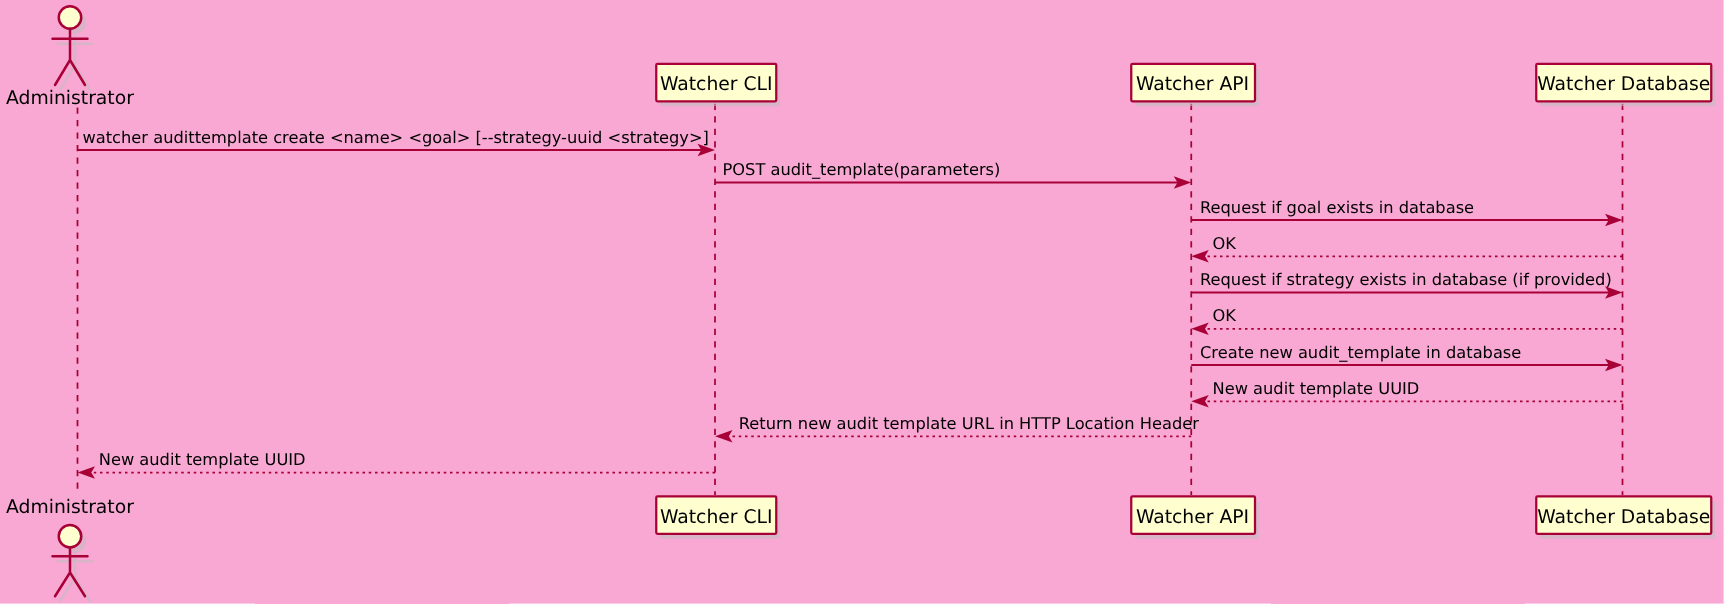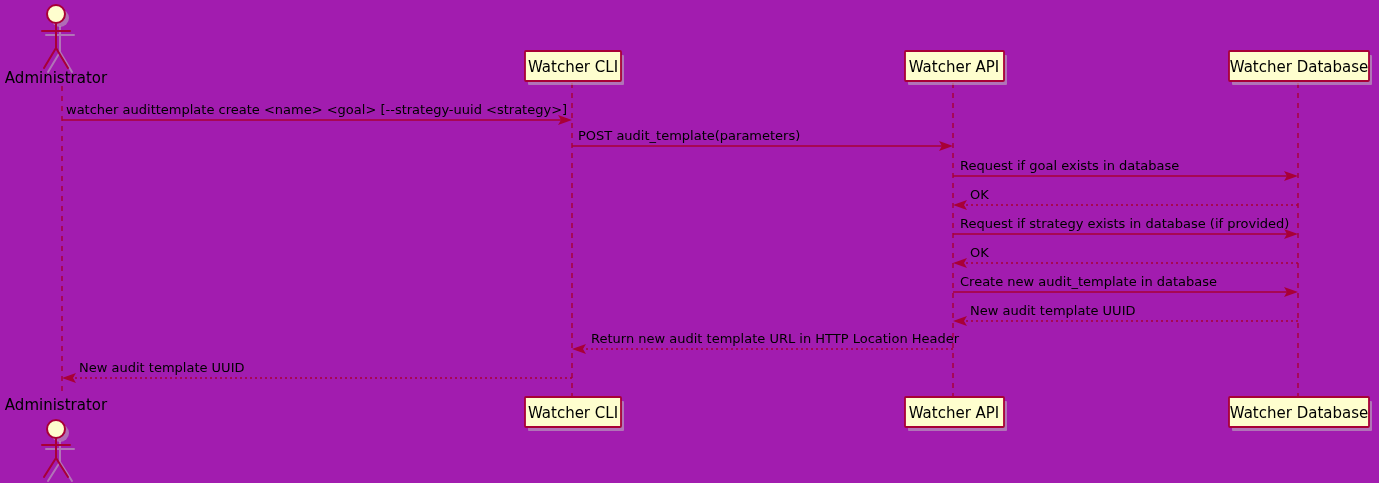--- a/index.html
+++ b/index.html
@@ -7,21 +7,21 @@
     padding: 0;
     background: #FFFFFF;
   }
   body {
     font-family: "DejaVu Sans", sans-serif;
   }
   #canvas {
     position: relative;
     width: 1379px;
     height: 483px;
-    background: #a21caf;
+    background: #f9a8d4;
     overflow: hidden;
   }
   svg.diagram {
     position: absolute;
     top: 0;
     left: 0;
     width: 1379px;
     height: 483px;
   }
   .msg-text {

